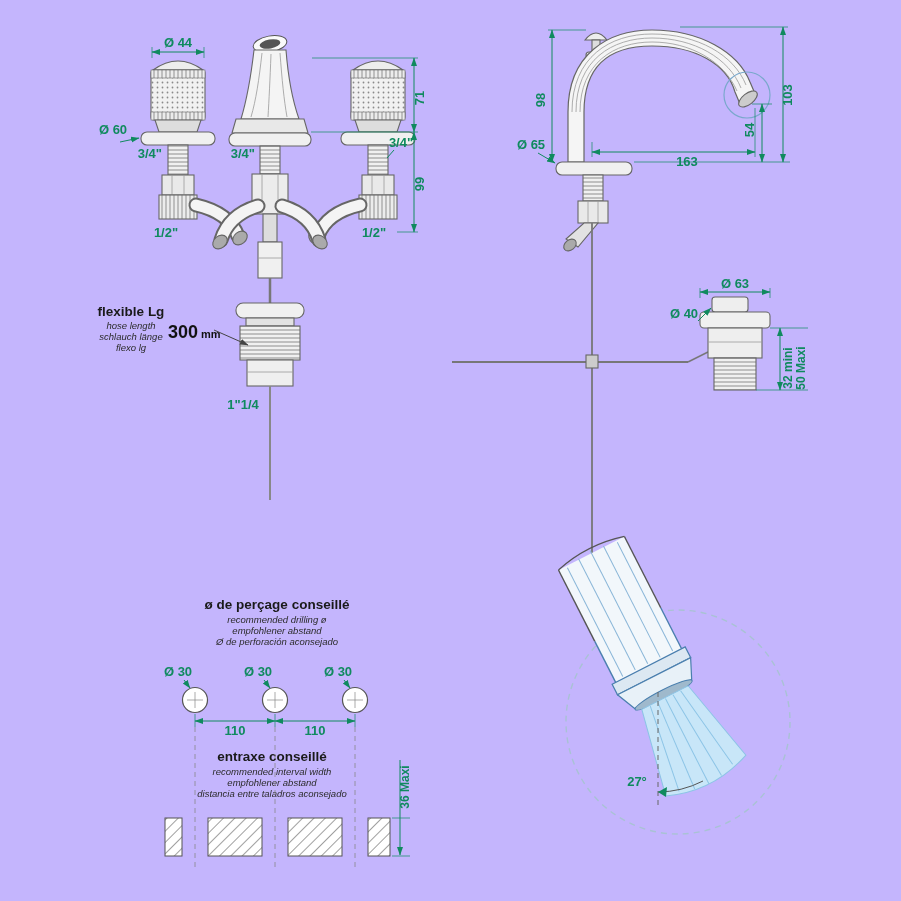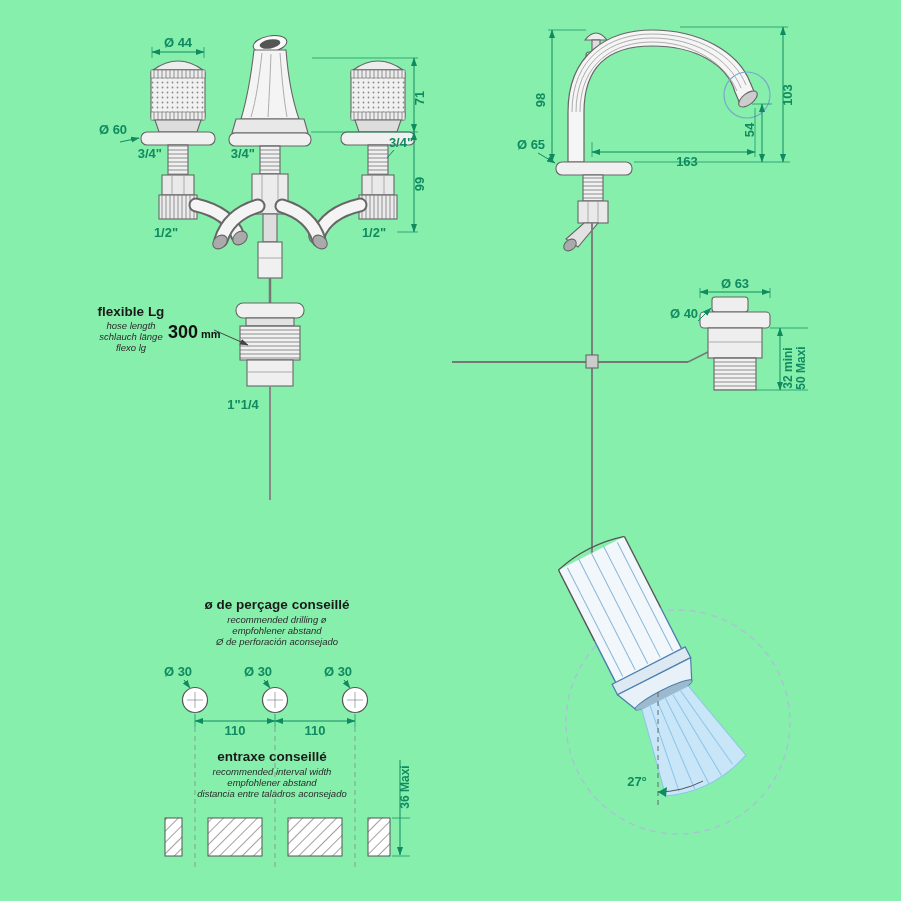--- a/index.html
+++ b/index.html
@@ -1,16 +1,16 @@
 <!DOCTYPE html>
 <html><head>
 <meta charset="utf-8">
 <style>
   html,body{margin:0;padding:0;background:#fff;}
-  .stage{width:901px;height:901px;position:relative;background:#86efac;overflow:hidden;}
+  .stage{width:901px;height:901px;position:relative;background:#c4b5fd;overflow:hidden;}
   svg{font-family:"Liberation Sans",sans-serif;}
   text.dim{font-size:13px;font-weight:bold;fill:#108a5f;}
   text.dimsm{font-size:12px;font-weight:bold;fill:#108a5f;}
   text.lblb{font-size:13.5px;font-weight:bold;fill:#1a1a1a;}
   text.lbli{font-size:9.5px;font-style:italic;fill:#2b2b2b;}
   text.big{font-size:18px;font-weight:bold;fill:#111;}
   text.unit{font-size:11px;font-weight:bold;fill:#111;}
   .dl{stroke:#108a5f;stroke-width:1;fill:none;}
   .tick{stroke:#108a5f;stroke-width:0.7;fill:none;}
   .thin{stroke:#999;stroke-width:0.8;fill:none;}

